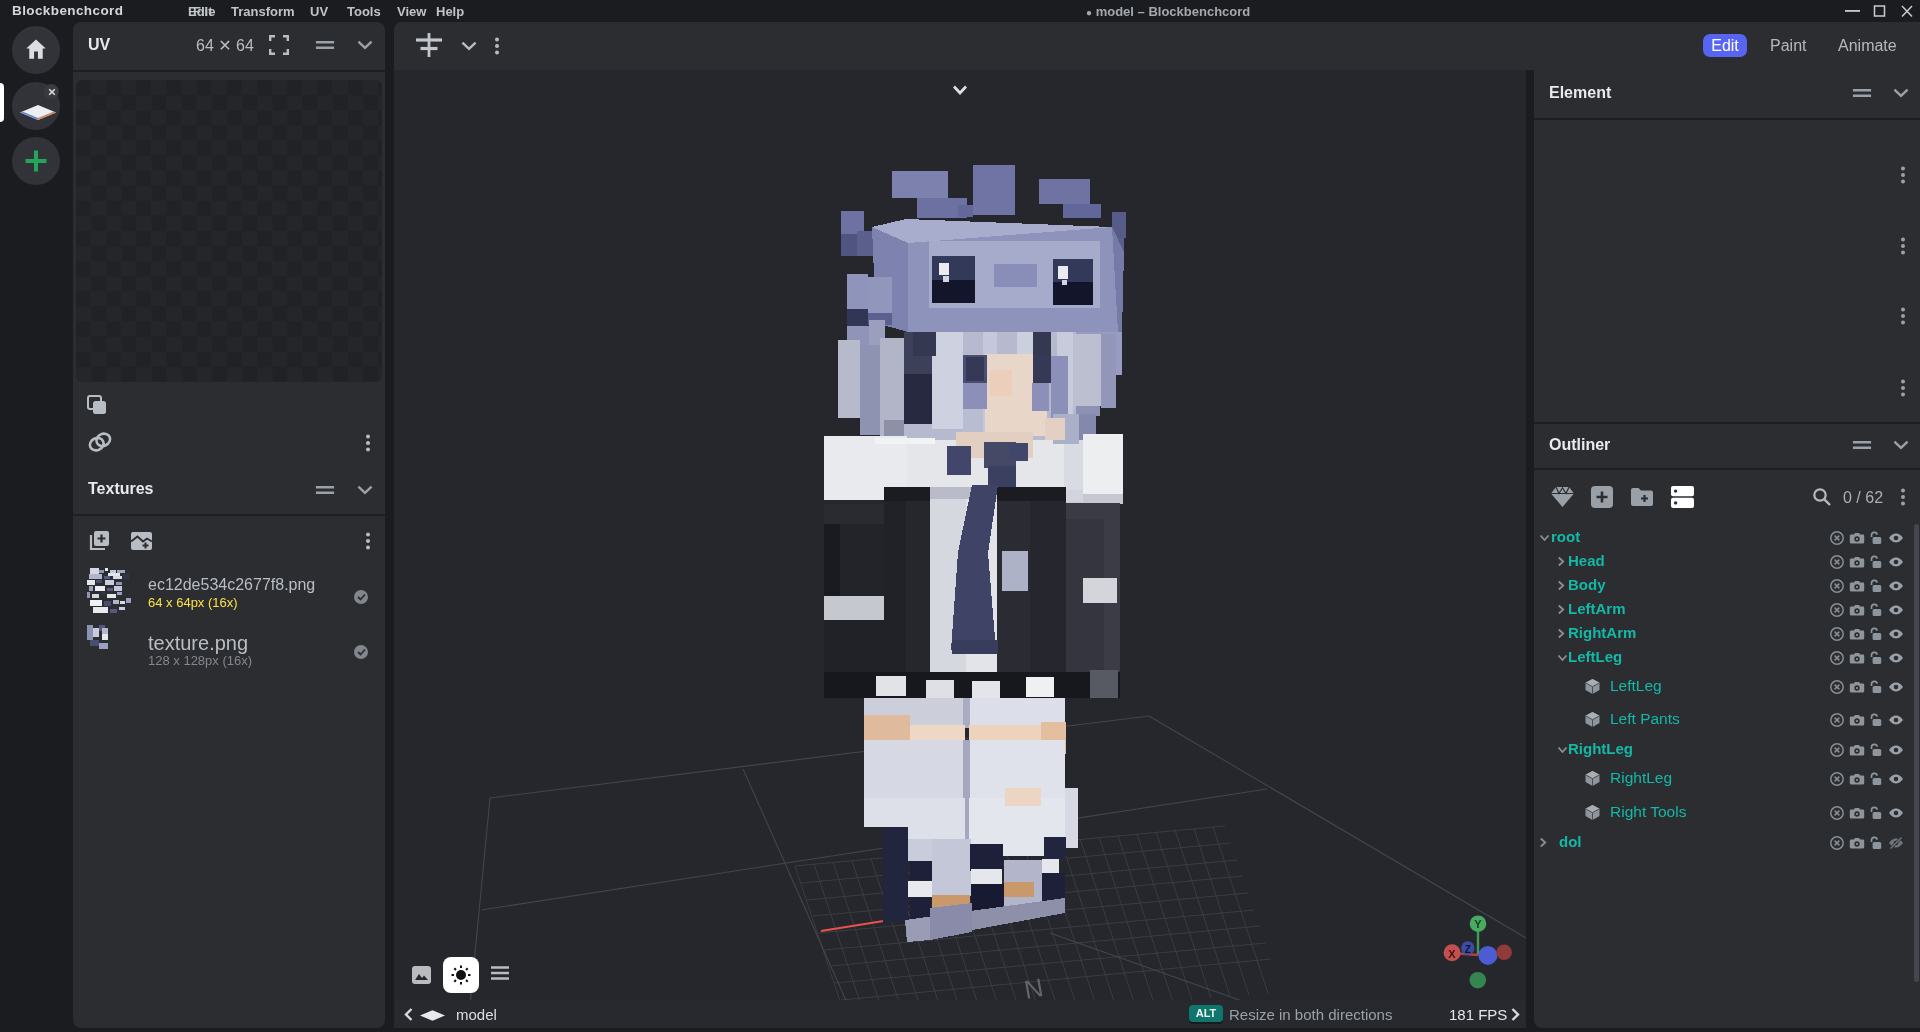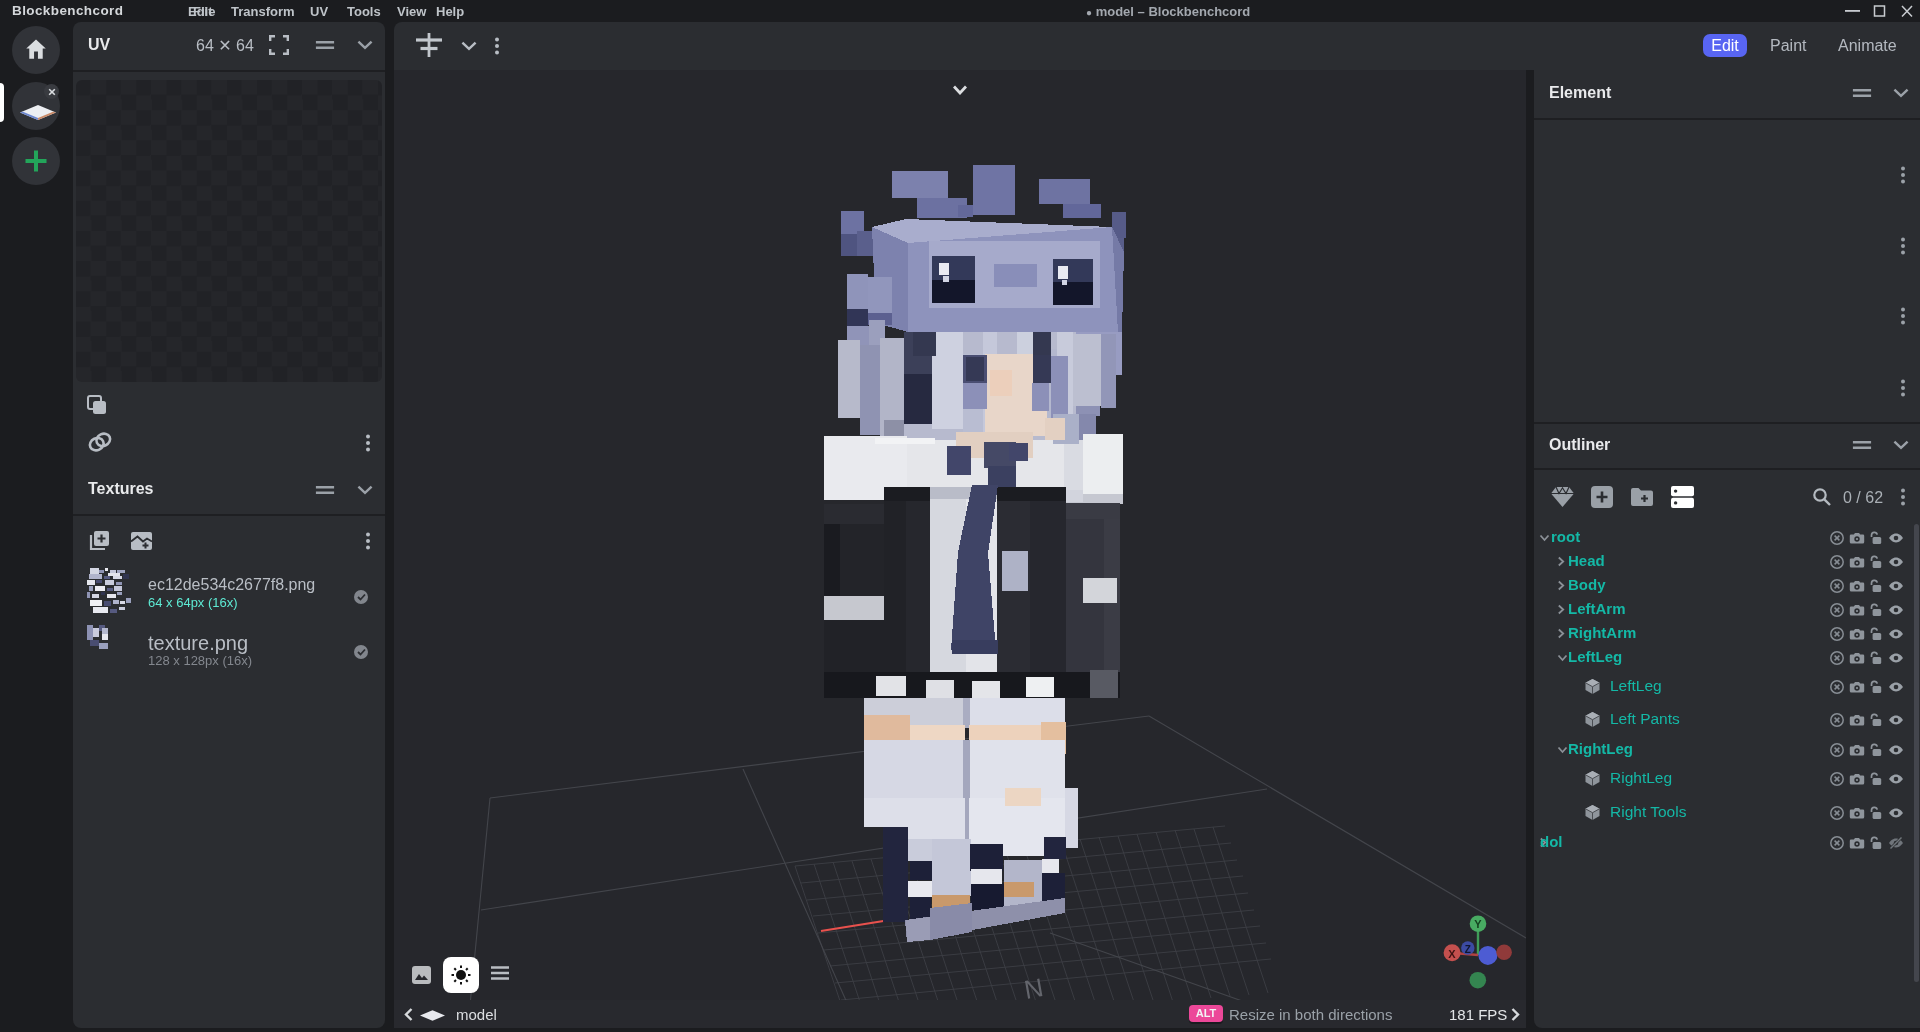--- a/index.html
+++ b/index.html
@@ -157,21 +157,21 @@
       <rect x="2" y="21" width="8" height="4" fill="#f0f1f5"></rect>
         <rect x="11" y="22" width="5" height="3" fill="#494d71"></rect>
         <rect x="17" y="21" width="4" height="3" fill="#b0b4cc"></rect>
         <rect x="22" y="22" width="3" height="2" fill="#d8dae6"></rect>
       <rect x="4" y="26" width="10" height="4" fill="#e8e9f0"></rect>
         <rect x="15" y="27" width="5" height="3" fill="#565a80"></rect>
         <rect x="21" y="26" width="4" height="2" fill="#c9ccdc"></rect>
         <rect x="26" y="20" width="3" height="3" fill="#9aa0bd"></rect>
     </svg>
     <div class="abs" style="left:75px; top:108px; font-size:16px; color:#b9bec5;">ec12de534c2677f8.png</div>
-    <div class="abs" style="left:75px; top:127px; font-size:13px; color:#5eead4;">64 x 64px (16x)</div>
+    <div class="abs" style="left:75px; top:127px; font-size:13px; color:#fde047;">64 x 64px (16x)</div>
     <div class="abs" style="left:281px; top:122px; width:14px; height:14px; border-radius:50%; background:#82868d;"></div>
     <svg class="abs" style="left:284px; top:125px;" width="9" height="8" viewBox="0 0 9 8">
         <path d="M1 4 L3.5 6.5 L8 1.5" fill="none" stroke="#2b2d31" stroke-width="1.8"></path>
       </svg>
     <svg class="abs" style="left:14px; top:157px;" width="24" height="24" viewBox="0 0 8 8" shape-rendering="crispEdges">
       <rect width="8" height="8" fill="#2b2d31"></rect>
       <rect x="0" y="0" width="2" height="5" fill="#8d92b4"></rect>
         <rect x="2" y="1" width="2" height="3" fill="#c9cbdd"></rect>
         <rect x="4" y="0" width="2" height="2" fill="#565a80"></rect>
         <rect x="5" y="3" width="2" height="2" fill="#e7e8ef"></rect>
@@ -429,21 +429,21 @@
   </div>
 
   <div id="statusbar">
     <svg class="abs" style="left:10px; top:8px;" width="9" height="13" viewBox="0 0 9 13">
         <path d="M7.5 1 L2 6.5 L7.5 12" fill="none" stroke="#d6d9dc" stroke-width="2.4"></path>
       </svg>
     <svg class="abs" style="left:26px; top:10px;" width="25" height="11" viewBox="0 0 36 15">
         <polygon points="18,0 36,7.5 18,15 0,7.5" fill="#e8e9ee"></polygon>
       </svg>
     <div class="abs" style="left:62px; top:6px; font-size:15px; color:#dcdee1;">model</div>
-    <div class="abs" style="left:795px; top:5px; width:34px; height:17px; background:#ec4899; border-radius:4px; color:#f2f3f5; font-size:11px; font-weight:bold; text-align:center; line-height:17px; box-shadow:0 2px 0 #1a1b1f;">ALT</div>
+    <div class="abs" style="left:795px; top:5px; width:34px; height:17px; background:#0f766e; border-radius:4px; color:#f2f3f5; font-size:11px; font-weight:bold; text-align:center; line-height:17px; box-shadow:0 2px 0 #1a1b1f;">ALT</div>
     <div class="abs" style="left:835px; top:6px; font-size:15px; color:#9aa1a8;">Resize in both directions</div>
     <div class="abs" style="left:1055px; top:6px; font-size:15px; color:#e4e6e8;">181 FPS</div>
     <svg class="abs" style="left:1117px; top:8px;" width="9" height="13" viewBox="0 0 9 13">
         <path d="M1.5 1 L7 6.5 L1.5 12" fill="none" stroke="#d6d9dc" stroke-width="2.4"></path>
       </svg>
   </div>
 
   <div class="panel" id="rpanel">
     <div class="ptitle" style="top:14px;">Element</div>
     <svg class="ic" style="left:318px; top:18px;" width="20" height="10" viewBox="0 0 22 10">
@@ -769,21 +769,21 @@
         </svg>
         <svg class="oi" style="left:354px;top:4px;" width="16" height="16" viewBox="0 0 16 16">
           <path d="M8 3.6 C4.6 3.6 2.1 6.4 1.1 8 C2.1 9.6 4.6 12.4 8 12.4 C11.4 12.4 13.9 9.6 14.9 8 C13.9 6.4 11.4 3.6 8 3.6 Z" fill="#9aa0a7"></path>
           <circle cx="8" cy="8" r="2.3" fill="#2b2d31"></circle>
         </svg>
       </div>
     <div class="orow" style="top:761px;">
         <svg class="oi" style="left:5px;top:6px;" width="8" height="11" viewBox="0 0 8 11">
           <path d="M1.8 1.5 L6.2 5.5 L1.8 9.5" fill="none" stroke="#8b9097" stroke-width="1.8"></path>
         </svg>
-        <span class="nm" style="left:6px;">dol</span>
+        <span class="nm" style="left:25px;">dol</span>
         <svg class="oi" style="left:295px;top:4px;" width="16" height="16" viewBox="0 0 16 16">
           <circle cx="8" cy="8" r="6.2" fill="none" stroke="#878d94" stroke-width="1.5"></circle>
           <path d="M5.6 5.6 L10.4 10.4 M10.4 5.6 L5.6 10.4" stroke="#878d94" stroke-width="1.5"></path>
         </svg>
         <svg class="oi" style="left:315px;top:4px;" width="16" height="16" viewBox="0 0 16 16">
           <path d="M2 4.5 H4.8 L6 3 H10 L11.2 4.5 H14 Q15.2 4.5 15.2 5.7 V12 Q15.2 13.5 13.7 13.5 H2.3 Q0.8 13.5 0.8 12 V5.7 Q0.8 4.5 2 4.5 Z" fill="#8f959c"></path>
           <circle cx="8" cy="9" r="2.7" fill="#2b2d31"></circle>
           <circle cx="8" cy="9" r="1.1" fill="#8f959c"></circle>
         </svg>
         <svg class="oi" style="left:334px;top:4px;" width="16" height="16" viewBox="0 0 16 16">

